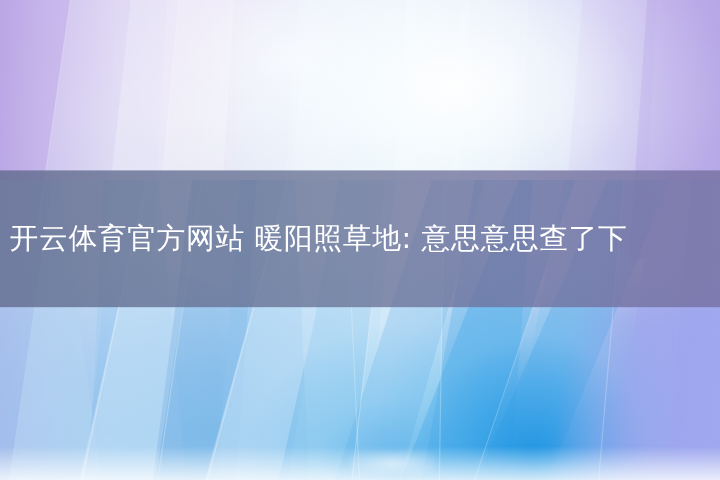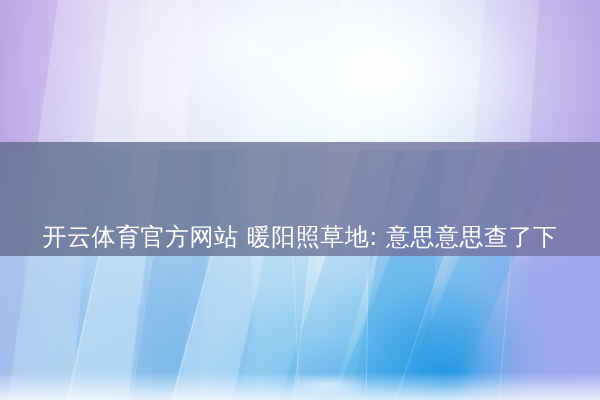--- a/index.html
+++ b/index.html
@@ -137,22 +137,22 @@
     right: 0;
     top: 142px;
     height: 114px;
     background: linear-gradient(90deg,
       rgba(96,106,140,0.80) 0%,
       rgba(100,112,146,0.80) 22%,
       rgba(104,114,148,0.78) 45%,
       rgba(112,112,156,0.78) 70%,
       rgba(116,112,160,0.80) 100%);
     display: flex;
-    flex-direction: row;
-    align-items: flex-end;
+    flex-direction: column;
+    align-items: flex-start;
     justify-content: center;
     box-sizing: border-box;
     padding: 0 8px;
   }
 
   .caption-line {
     color: #ffffff;
     font-size: 24px;
     line-height: 38px;
     letter-spacing: 0.5px;

